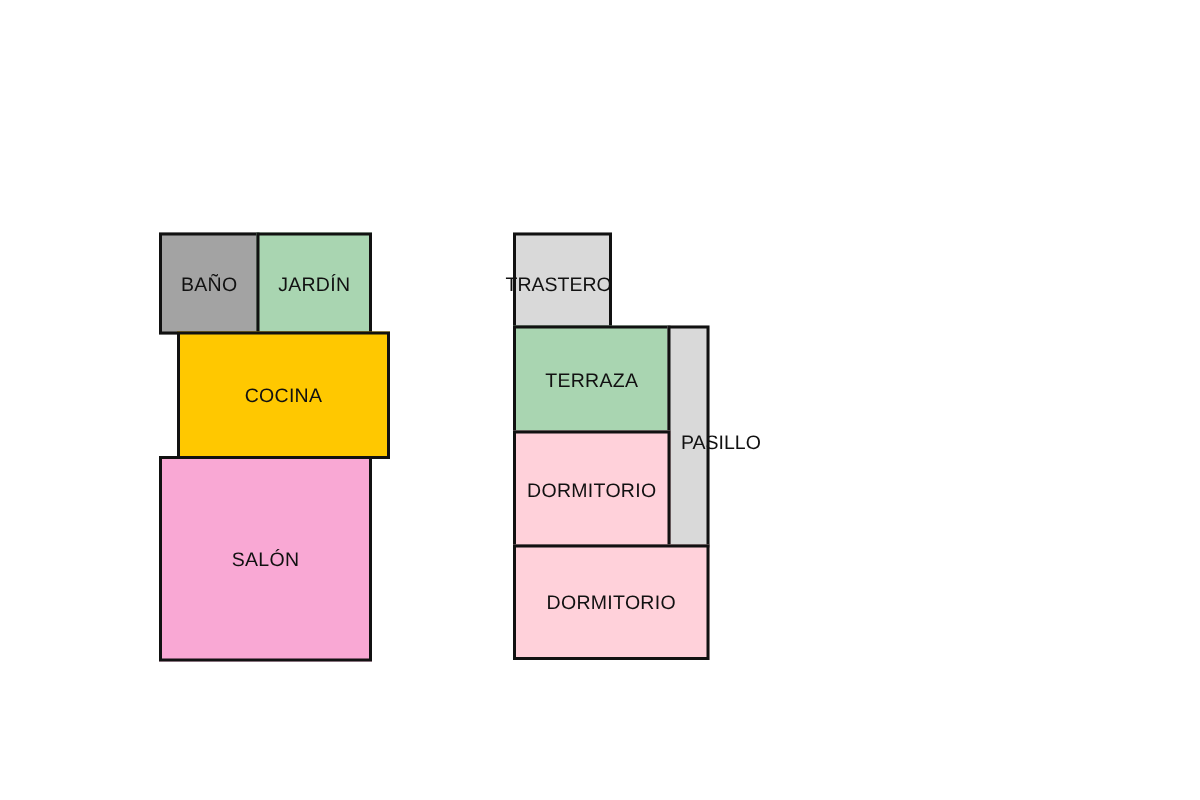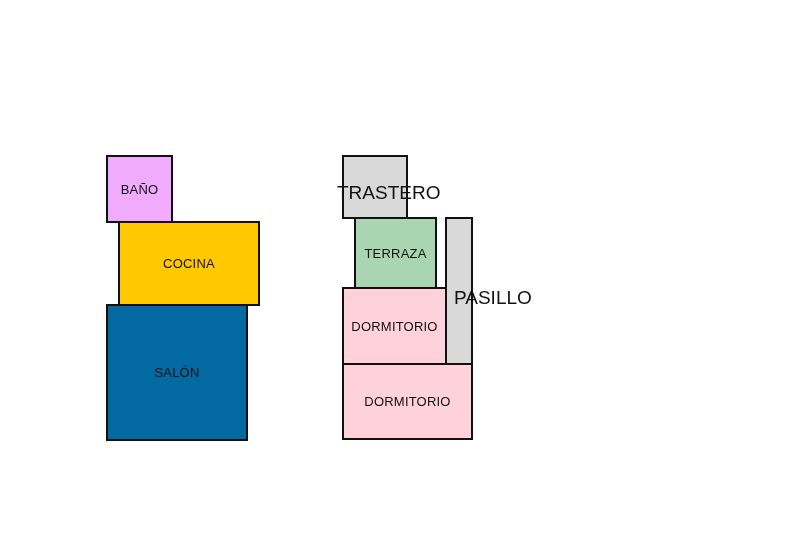--- a/index.html
+++ b/index.html
@@ -30,21 +30,21 @@
       justify-content: center;
     }
     .room-label {
       font-size: 13px;
       color: #111111;
       letter-spacing: 0.2px;
       white-space: nowrap;
     }
     .free-label {
       position: absolute;
-      font-size: 19px;
+      font-size: 13px;
       color: #111111;
       white-space: nowrap;
       z-index: 5;
     }
     .watermark {
       position: absolute;
       left: 344px;
       top: 244px;
       font-size: 34px;
       font-weight: bold;
@@ -53,34 +53,37 @@
       z-index: 4;
       pointer-events: none;
       white-space: nowrap;
     }
   </style>
 </head>
 <body>
 
 <div class="plan">
 
-  <div class="room" style="left:106px; top:155px; width:67px; height:68px; background:#f0abfc;">
+  <div class="room" style="left:106px; top:155px; width:67px; height:68px; background:#a3a3a3;">
     <span class="room-label">BAÑO</span>
+  </div>
+  <div class="room" style="left:171px; top:155px; width:77px; height:68px; background:#a9d5b1;">
+    <span class="room-label">JARDÍN</span>
   </div>
   <div class="room" style="left:106px; top:221px; width:142px; height:85px; background:#ffc800;margin-left:12px;">
     <span class="room-label">COCINA</span>
   </div>
-  <div class="room" style="left:106px; top:304px; width:142px; height:137px; background:#0369a1;">
+  <div class="room" style="left:106px; top:304px; width:142px; height:137px; background:#f9a8d4;">
     <span class="room-label">SALÓN</span>
   </div>
 
   <div class="room" style="left:342px; top:155px; width:66px; height:64px; background:#d9d9d9;"></div>
   <span class="free-label" style="left:337px; top:182px;">TRASTERO</span>
 
-  <div class="room" style="left:342px; top:217px; width:83px; height:72px; background:#a9d5b1;margin-left:12px;">
+  <div class="room" style="left:342px; top:217px; width:105px; height:72px; background:#a9d5b1;">
     <span class="room-label">TERRAZA</span>
   </div>
 
   <div class="room" style="left:445px; top:217px; width:28px; height:148px; background:#d9d9d9;"></div>
   <span class="free-label" style="left:454px; top:287px;">PASILLO</span>
 
   <div class="room" style="left:342px; top:287px; width:105px; height:78px; background:#ffd1da;">
     <span class="room-label">DORMITORIO</span>
   </div>
 

